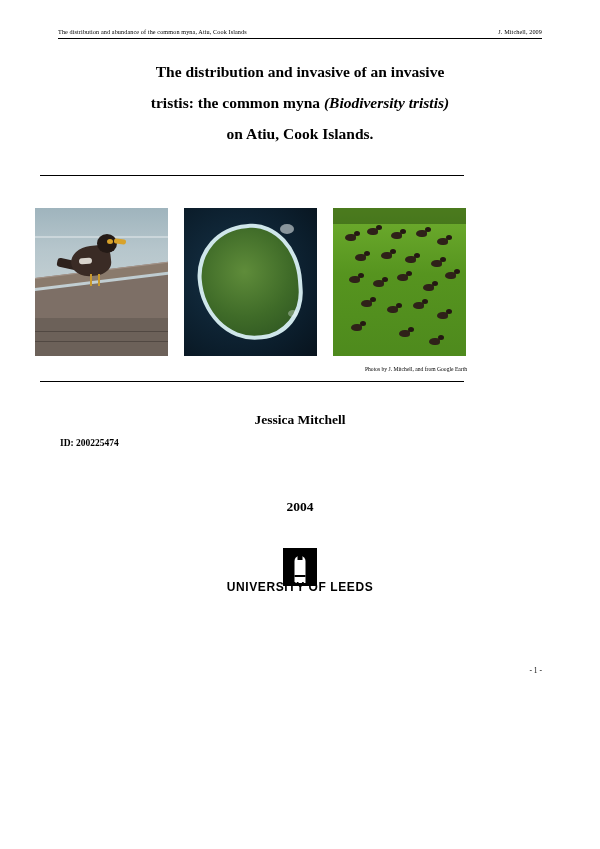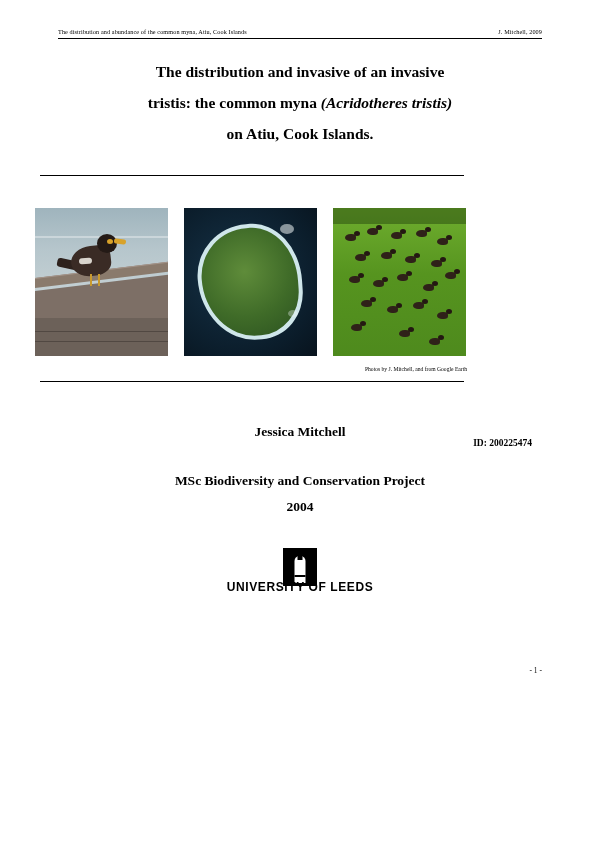--- a/index.html
+++ b/index.html
@@ -204,26 +204,26 @@
     position: absolute;
     left: 40px;
     top: 381px;
     width: 424px;
     height: 1px;
     background: #000000;
   }
 
   
   .author-name {
-    position: absolute; left: 60px; top: 424px; width: 480px;
+    position: absolute; left: 60px; top: 412px; width: 480px;
     text-align: center; font-weight: bold; font-size: 13.5px;
   }
   .author-id {
-    position: absolute; left: 52px; top: 438px; width: 480px;
-    text-align: right; font-weight: bold; font-size: 9.5px;
+    position: absolute; left: 60px; top: 438px; width: 480px;
+    text-align: left; font-weight: bold; font-size: 9.5px;
   }
   .course {
     position: absolute; left: 60px; top: 473px; width: 480px;
     text-align: center; font-weight: bold; font-size: 13.5px;
   }
   .year {
     position: absolute; left: 60px; top: 499px; width: 480px;
     text-align: center; font-weight: bold; font-size: 13.5px;
   }
 
@@ -268,21 +268,21 @@
 <div class="page">
 
   <div class="header">
     <span class="hdr-left">The distribution and abundance of the common myna, Atiu, Cook Islands</span>
     <span class="hdr-right">J. Mitchell, 2009</span>
   </div>
   <div class="header-rule"></div>
 
   <div class="title-block">
     <div>The distribution and invasive of an invasive</div>
-    <div><span>tristis: the common myna </span><span class="ital">(Acridotheres tristis)</span></div>
+    <div><span>tristis: the common myna </span><span class="ital">(Biodiversity tristis)</span></div>
     <div>on Atiu, Cook Islands.</div>
   </div>
 
   <div class="rule-top"></div>
 
   <div class="images">
 
     <div class="img-frame photo-myna">
       <div class="sea"></div>
       <div class="deck"></div>
@@ -334,21 +334,20 @@
       <div class="b" style="left:96px;  top:130px;"></div>
     </div>
 
   </div>
 
   <div class="credit">Photos by J. Mitchell, and from Google Earth</div>
   <div class="rule-bottom"></div>
 
   <div class="author-name">Jessica Mitchell</div>
   <div class="author-id">ID: 200225474</div>
-  <div class="course">MSc Biodiversity and Conservation Project</div>
   <div class="year">2004</div>
 
   <div class="logo-wrap">
     <span class="crest">
       <span class="tower"></span>
       <span class="tower-top"></span>
       <span class="tower-band"></span>
     </span>
   </div>
   <div class="uni-name">UNIVERSITY OF LEEDS</div>

